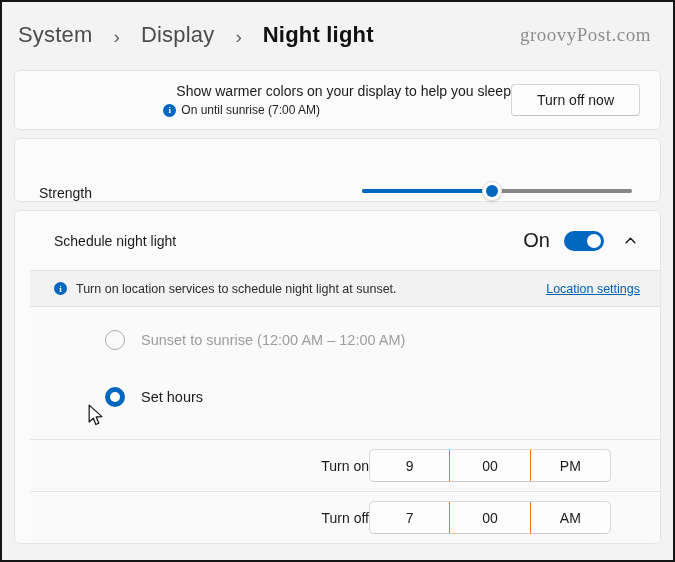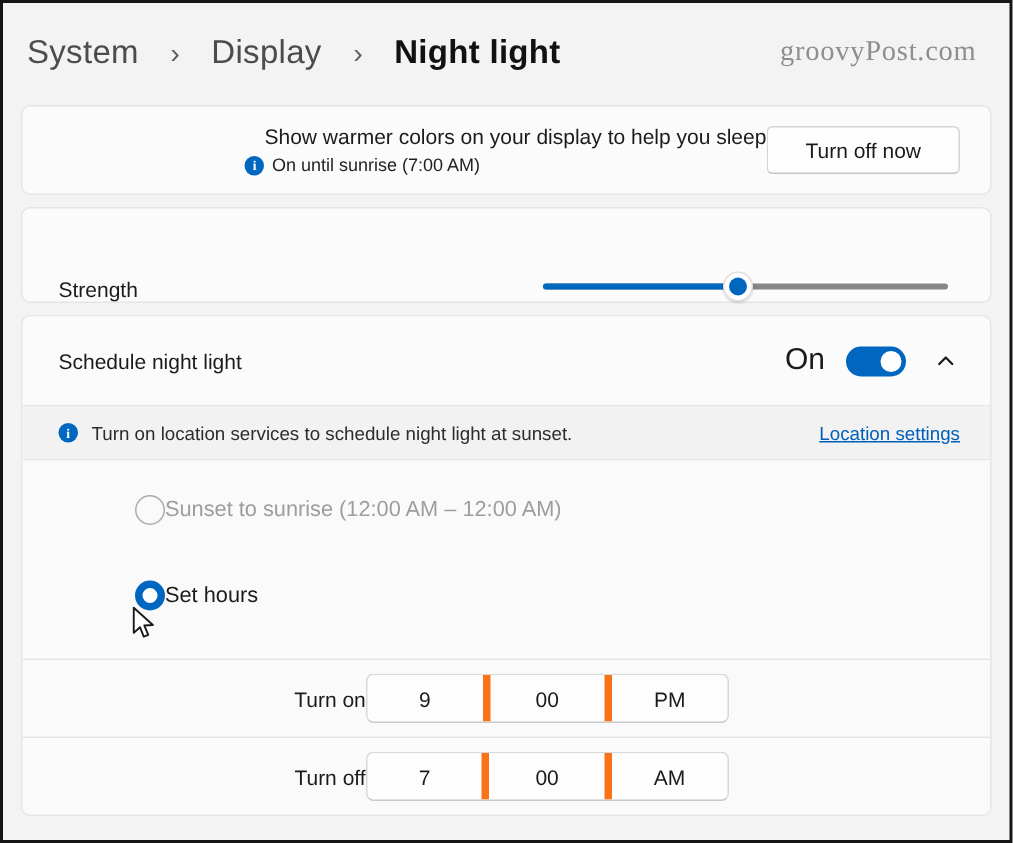--- a/index.html
+++ b/index.html
@@ -35,20 +35,21 @@
   .watermark {
     font-family: "Liberation Serif", serif;
     font-size: 19px; color: #8e8e8e; letter-spacing: 0.5px;
   }
   
   .main { display: flex; flex-direction: column; gap: 8px; margin: 16px 12px 0 12px; }
   .card {
     background: var(--card-bg);
     border: 1px solid var(--card-border);
     border-radius: 6px;
+    padding-left: 15px;
   }
   
   .card-warm { height: 60px; display: flex; align-items: center; justify-content: flex-end; padding: 0 20px 0 11px; }
   .warm-left { display: flex; flex-direction: column; }
   .warm-title { font-size: 14px; margin-left: 13px; color: var(--text); }
   .warm-status { display: flex; align-items: center; gap: 5px; margin-top: 4px; }
   .info-icon {
     width: 13px; height: 13px; border-radius: 50%;
     background: var(--accent); color: #fff;
     font-size: 9px; font-weight: 700; font-family: "Liberation Serif", serif;
@@ -109,43 +110,43 @@
   .divider { height: 1px; background: var(--card-border); }
   .info-bar {
     height: 35px; background: #f2f2f2;
     display: flex; align-items: center; justify-content: space-between;
     padding: 0 20px 0 24px;
   }
   .info-bar-left { display: flex; align-items: center; gap: 9px; }
   .info-bar-text { font-size: 12.5px; color: #2c2c2c; }
   .link { font-size: 12.5px; color: var(--link); cursor: pointer; text-decoration: underline; }
   .radio-section { background: #fafafa; padding: 23px 0 32px 75px; }
-  .radio-row { display: flex; align-items: center; }
+  .radio-row { display: flex; align-items: center; gap: 16px; }
   .radio-row + .radio-row { margin-top: 37px; }
   .radio-circle { width: 20px; height: 20px; border-radius: 50%; flex: none; }
   .radio-circle.disabled { border: 1px solid #ababab; background: #fafafa; }
   .radio-circle.selected { border: 5px solid var(--accent); background: #fff; }
   .radio-label { font-size: 14.5px; }
   .radio-label.disabled { color: var(--text-disabled); }
   .time-row {
     height: 51px; background: #fafafa;
-    display: flex; align-items: center; justify-content: center;
+    display: flex; align-items: center; justify-content: flex-end;
     padding: 0 49px 0 56px;
   }
   .time-picker {
     display: flex; width: 242px; height: 33px;
     background: #fdfdfd;
     border: 1px solid #d8d8d8; border-bottom-color: #c9c9c9;
     border-radius: 5px; overflow: hidden;
   }
   .time-cell {
     flex: 1; display: flex; align-items: center; justify-content: center;
     font-size: 14px; color: var(--text); cursor: pointer;
   }
-  .time-cell + .time-cell { border-left: 5px solid #f97316; }
+  .time-cell + .time-cell { border-left: 1px solid #f97316; }
   
   .cursor { position: absolute; left: 85px; top: 402px; }
 </style>
 </head>
 <body>
 
 <div class="screen">
 
   <div class="header">
     <div class="breadcrumb">

